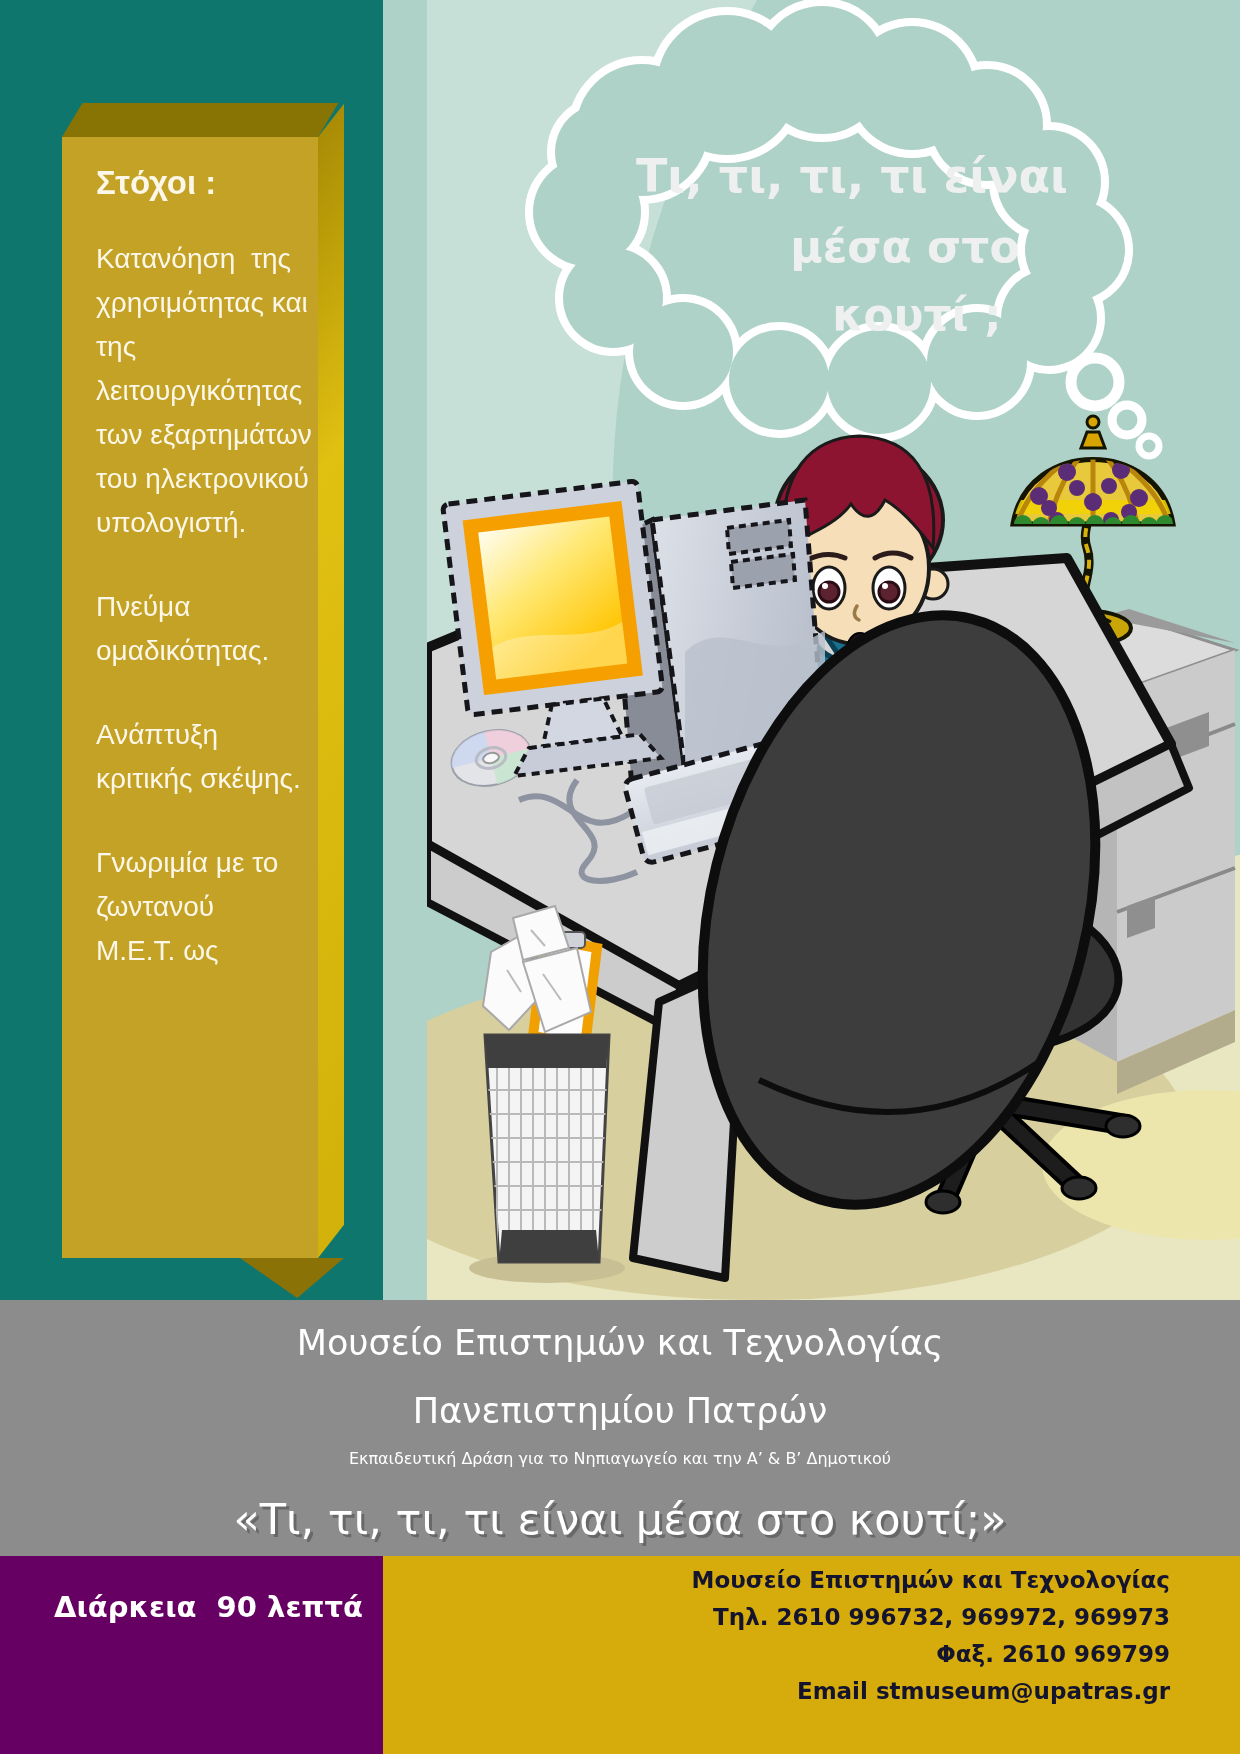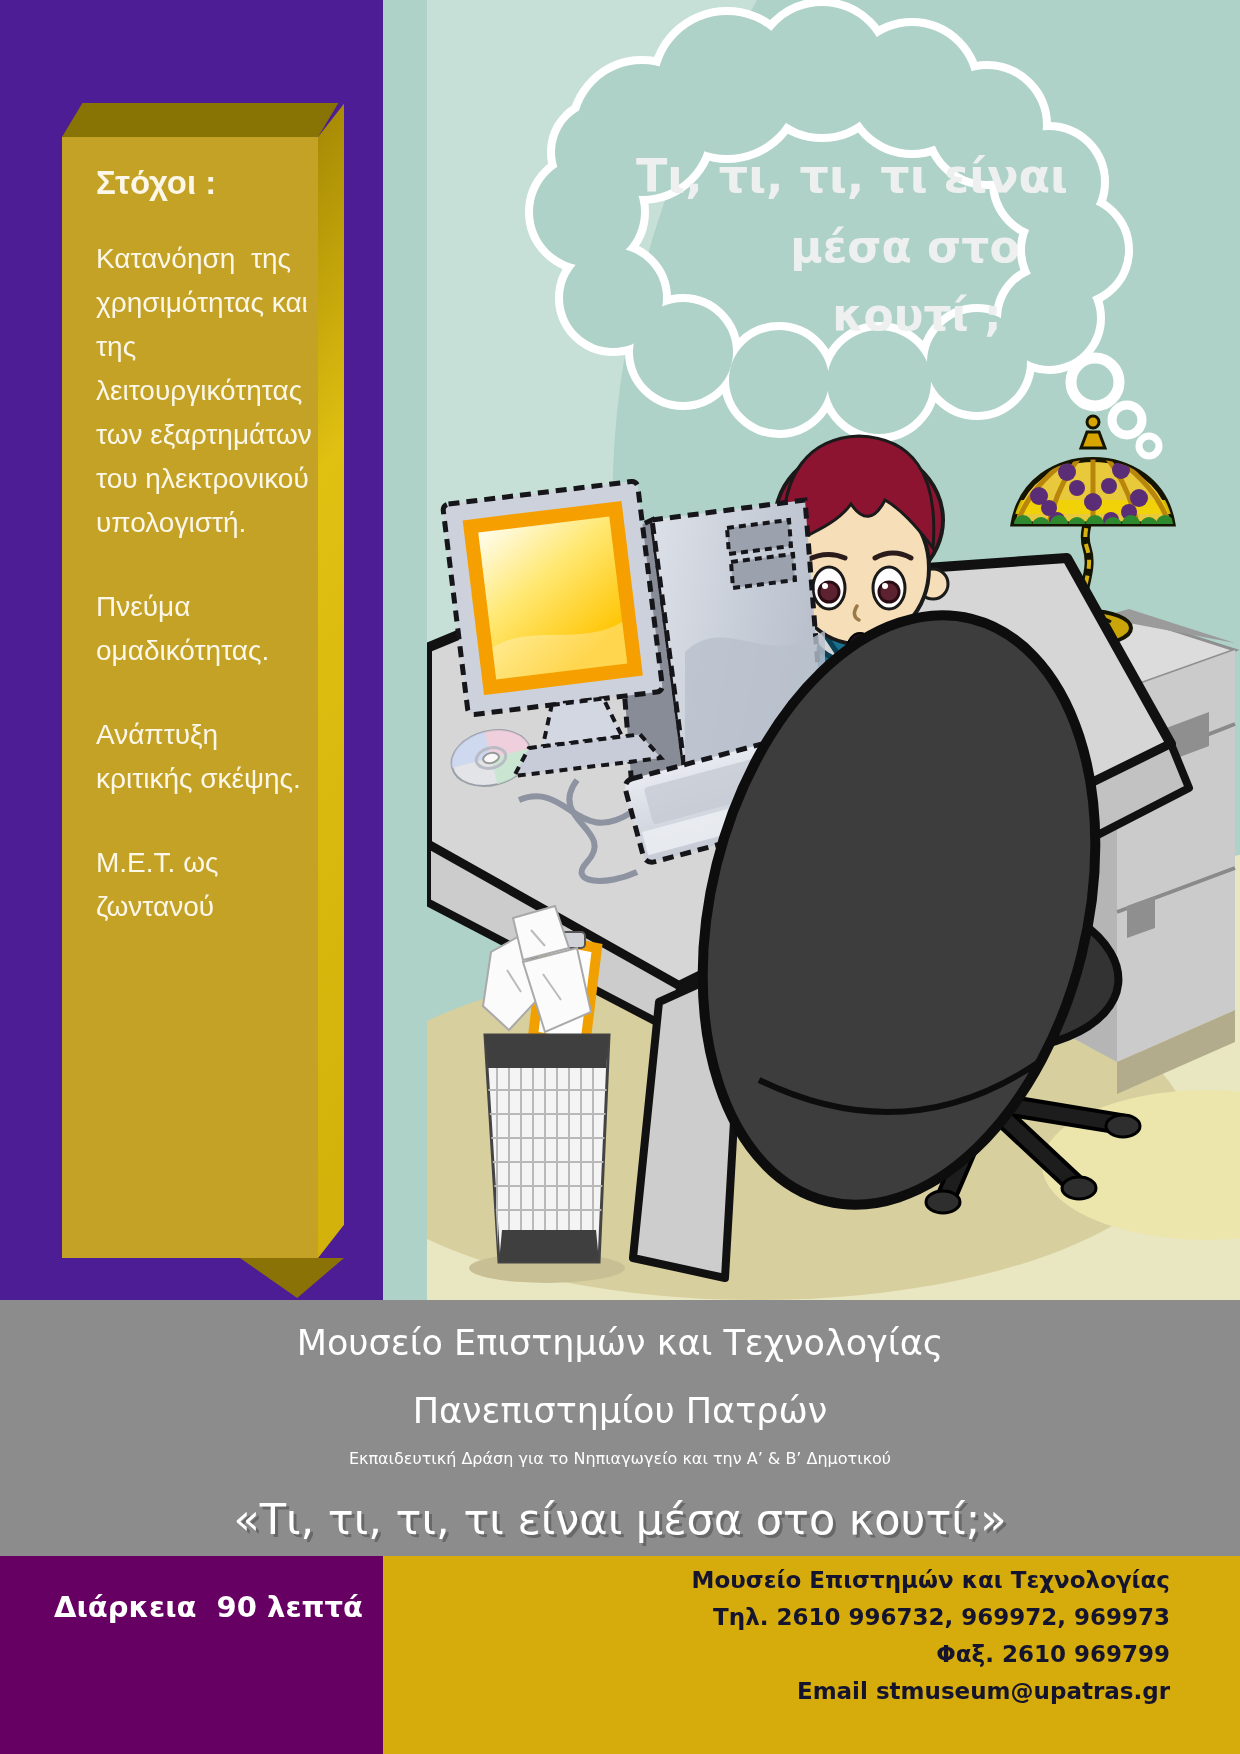--- a/index.html
+++ b/index.html
@@ -1,20 +1,20 @@
 <!DOCTYPE html>
 <html><head>
 <meta charset="utf-8">
 <style>
   html,body{margin:0;padding:0;background:#444;}
   #page{position:relative;width:1240px;height:1754px;background:#aed2c8;overflow:hidden;
         font-family:"Liberation Sans",sans-serif;}
 
   
-  .sidebar{position:absolute;left:0;top:0;width:383px;height:1300px;background:#4c1d95;}
+  .sidebar{position:absolute;left:0;top:0;width:383px;height:1300px;background:#0f766e;}
 
   
   .goldbox{position:absolute;left:62px;top:137px;width:256px;height:1121px;background:#c3a226;}
   .goldbox::before{content:"";position:absolute;left:0;top:-34px;width:100%;height:34px;
         background:#877404;transform:skewX(-31deg);transform-origin:bottom left;}
   .goldbox::after{content:"";position:absolute;left:100%;top:0;width:26px;height:100%;
         background:linear-gradient(180deg,#a98c05,#e0c011 30%,#d2b10a);
         transform:skewY(-52deg);transform-origin:top left;}
   .gold-fold{position:absolute;left:240px;top:1258px;width:104px;height:40px;background:#8a7206;
         clip-path:polygon(0 0,100% 0,55% 100%);}
@@ -71,22 +71,23 @@
           <div class="goal-line">Πνεύμα</div>
           <div class="goal-line">ομαδικότητας.</div>
         </div>
 
         <div class="goal-para">
           <div class="goal-line">Ανάπτυξη</div>
           <div class="goal-line">κριτικής σκέψης.</div>
         </div>
 
         <div class="goal-para">
+          <div class="goal-line">Γνωριμία με το</div>
+          <div class="goal-line">ζωντανού</div>
           <div class="goal-line">Μ.Ε.Τ. ως</div>
-          <div class="goal-line">ζωντανού</div>
         </div>
       </div>
     </div>
     <div class="gold-fold"></div>
   </div>
 
   <div class="art">
   <svg width="857" height="1300" viewBox="0 0 857 1300" xmlns="http://www.w3.org/2000/svg">
     <defs>
       <linearGradient id="screenGrad" x1="0" y1="0" x2="0.6" y2="1">

